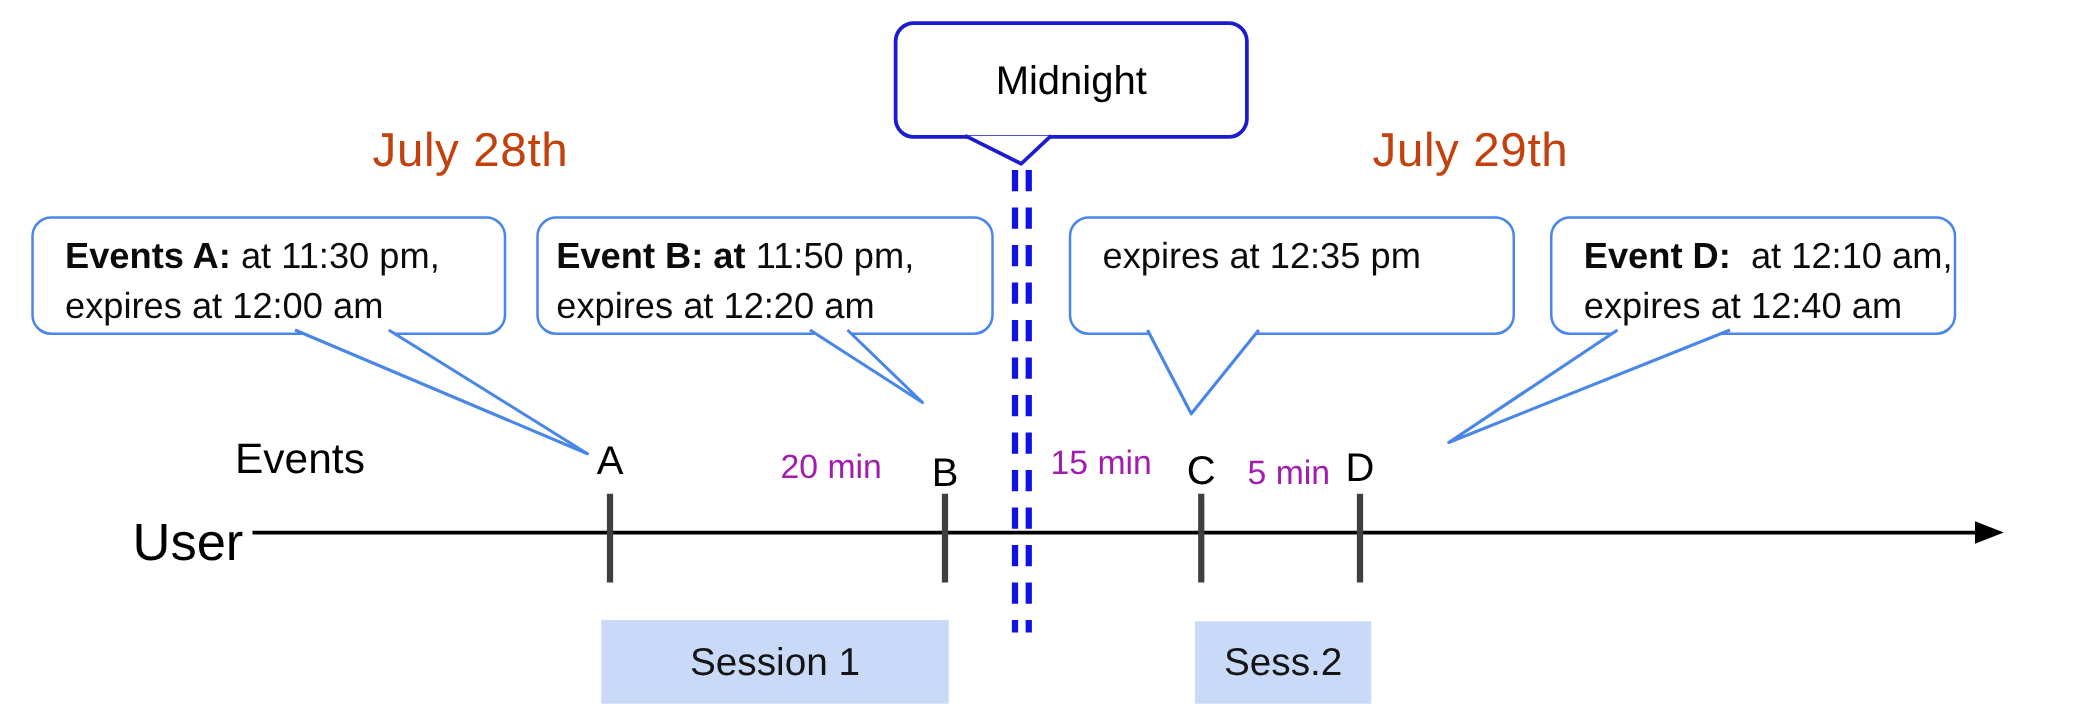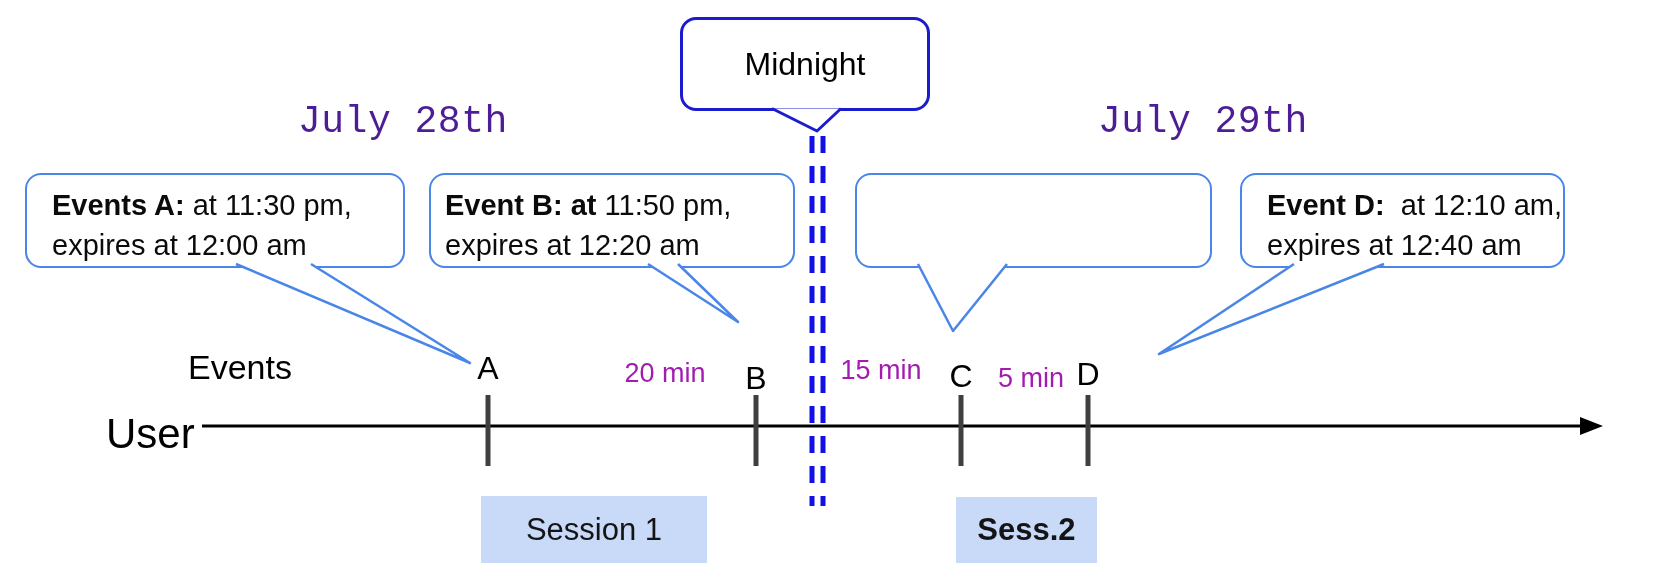--- a/index.html
+++ b/index.html
@@ -1,45 +1,45 @@
 <!DOCTYPE html>
 <html style="--callout-border: #4a86e8; --midnight-border: #1c1ccf; --dash-blue: #1111e6; --session-fill: #c9daf8; --tick-gray: #3f3f3f; --axis-black: #000000;"><head>
 <meta charset="utf-8">
 <style>
   html,body{margin:0;padding:0;background:#fff;}
   .stage{position:relative;width:1668px;height:578px;background:#ffffff;overflow:hidden;
          font-family:"Liberation Sans", sans-serif;color:#000;}
   .abs{position:absolute;}
 
-  .heading{font-size:38px;letter-spacing:.5px;color:#4c1d95;white-space:nowrap;z-index:1;font-family:Liberation Mono, monospace;}
+  .heading{font-size:38px;letter-spacing:.5px;color:#c2410c;white-space:nowrap;z-index:1;}
 
   .callout{position:absolute;top:173px;height:95px;background:#fff;
            border:2.5px solid var(--callout-border,#4a86e8);border-radius:16px;
            box-sizing:border-box;padding:10px 14px 0 25px;z-index:2;}
   .callout .line{font-size:29px;line-height:40px;white-space:pre;color:#0b0b0b;}
   .callout .bold{font-weight:bold;}
   .callout-a{left:25px;width:380px;}
   .callout-b{left:429px;width:366px;padding-left:14px;}
   .callout-c{left:855px;width:357px;}
   .callout-d{left:1240px;width:325px;}
 
-  .midnight{position:absolute;left:680px;top:17px;width:250px;height:94px;background:#fff;
+  .midnight{position:absolute;left:715px;top:17px;width:284px;height:94px;background:#fff;
             border:3px solid var(--midnight-border,#1c1ccf);border-radius:16px;box-sizing:border-box;
             display:flex;align-items:center;justify-content:center;font-size:32px;z-index:2;}
 
   .tick-label{position:absolute;width:44px;text-align:center;font-size:32px;z-index:3;}
   .interval-label{position:absolute;width:110px;text-align:center;font-size:27px;color:#a21caf;z-index:3;}
 
   .events-label{left:188px;top:348px;font-size:34px;z-index:3;}
   .user-label{left:106px;top:410px;font-size:42px;z-index:3;}
 
   .session{position:absolute;background:var(--session-fill,#c9daf8);display:flex;align-items:center;
            justify-content:center;font-size:31px;color:#141414;z-index:2;}
-  .session-1{left:481px;top:496px;width:226px;height:67px;}
-  .session-2{left:956px;top:497px;width:141px;height:66px;font-weight:bold;}
+  .session-1{left:481px;top:496px;width:278px;height:67px;}
+  .session-2{left:956px;top:497px;width:141px;height:66px;}
 
   svg.overlay{position:absolute;left:0;top:0;z-index:5;pointer-events:none;}
 </style>
 </head>
 <body>
 
 <div class="stage">
 
   <div class="abs heading" style="left:298px;top:100px;">July 28th</div>
   <div class="abs heading" style="left:1098px;top:100px;">July 29th</div>
@@ -52,20 +52,21 @@
     <div class="line"><span class="bold">Events A:</span><span> at 11:30 pm,</span></div>
     <div class="line">expires at 12:00 am</div>
   </div>
 
   <div class="callout callout-b">
     <div class="line"><span class="bold">Event B: at</span><span> 11:50 pm,</span></div>
     <div class="line">expires at 12:20 am</div>
   </div>
 
   <div class="callout callout-c">
+    <div class="line">expires at 12:35 pm</div>
   </div>
 
   <div class="callout callout-d">
     <div class="line"><span class="bold">Event D:</span><span>  at 12:10 am,</span></div>
     <div class="line">expires at 12:40 am</div>
   </div>
 
   <div class="abs user-label">User</div>
   <div class="abs events-label">Events</div>
 

